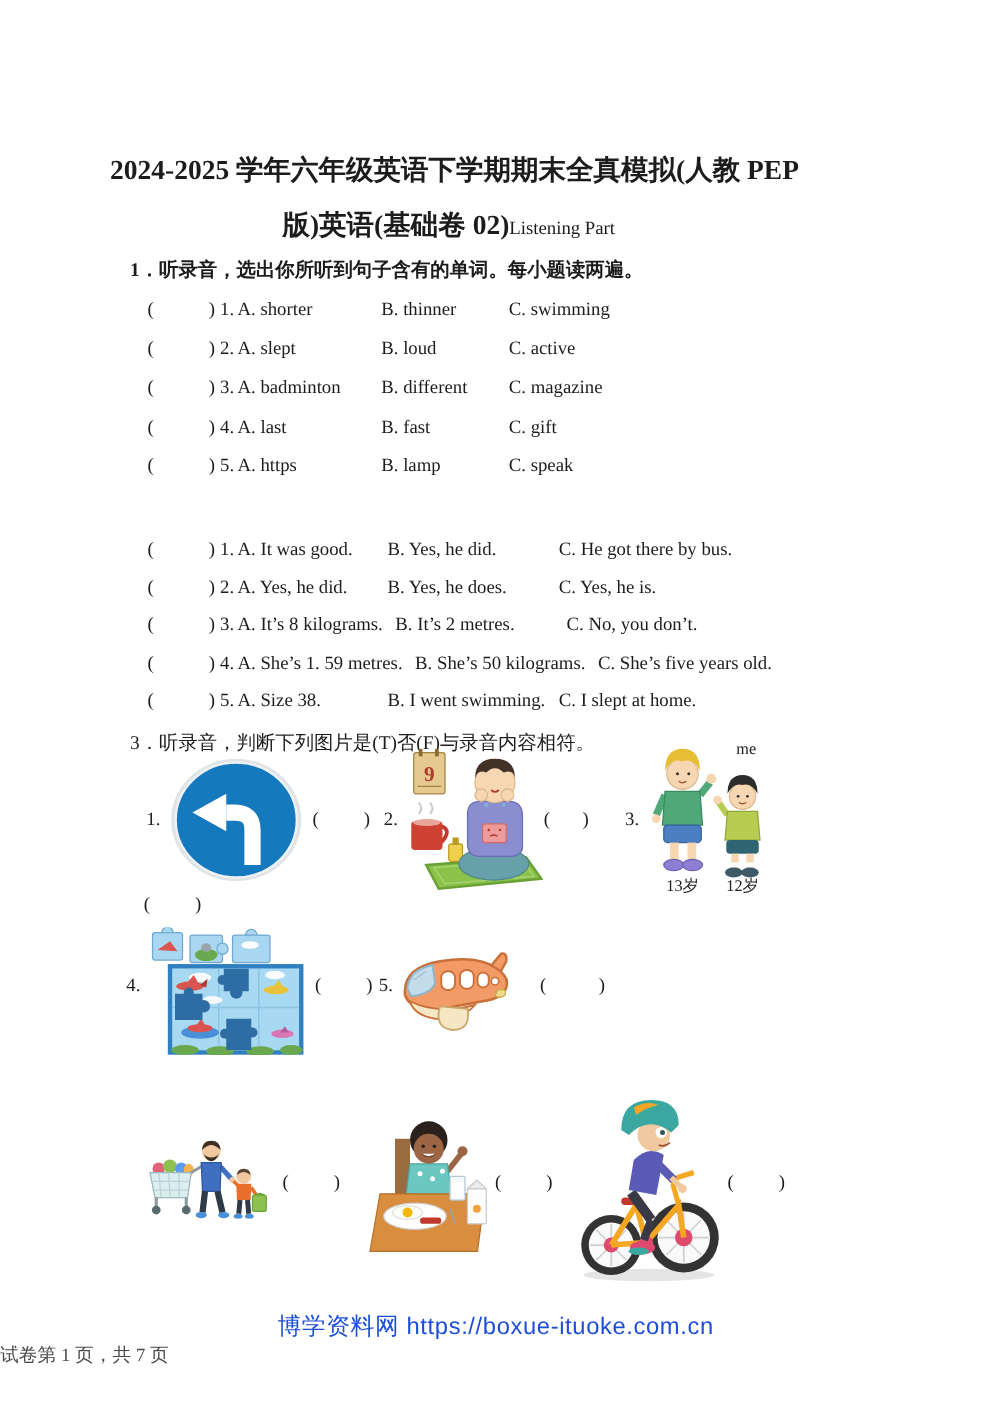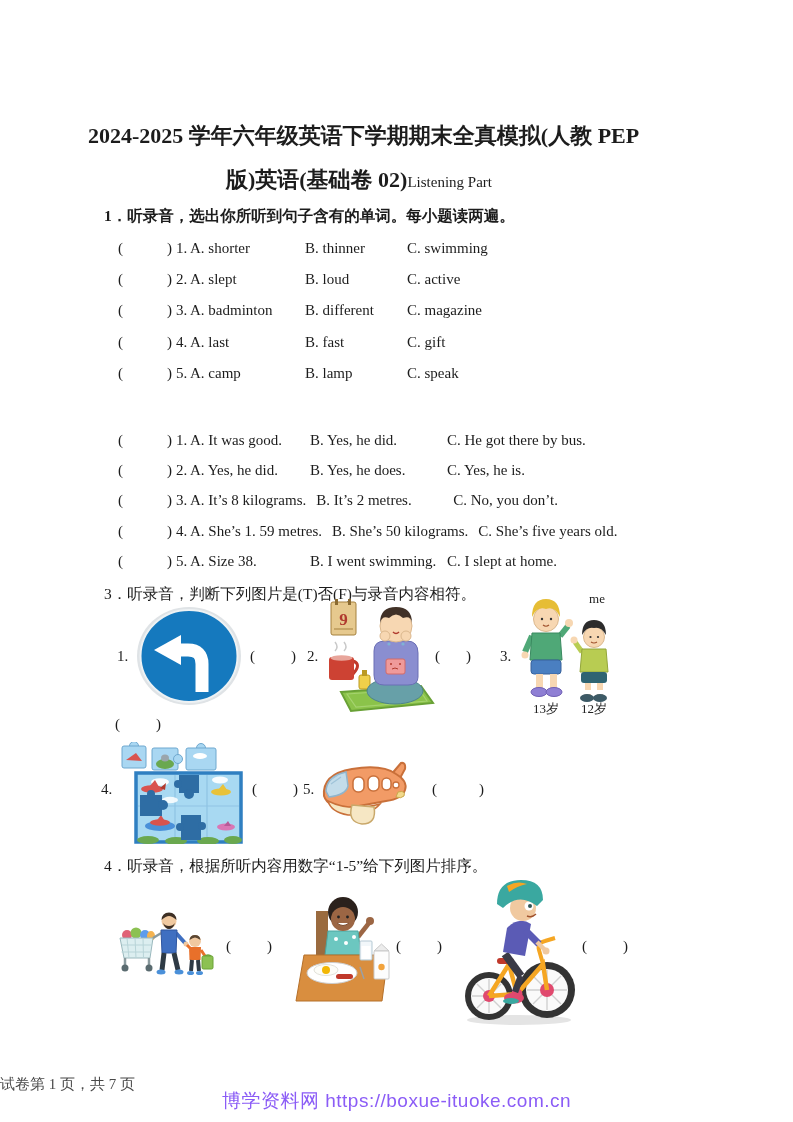--- a/index.html
+++ b/index.html
@@ -20,23 +20,23 @@
   .qn{display:inline-block;width:14px;margin-left:4px;}
   .opt{display:inline-block;}
   .s1 .qa{min-width:105px;margin-right:10px;}
   .s1 .qb{min-width:92px;margin-right:10px;}
   .s2 .qa{min-width:110px;margin-right:10px;}
   .s2 .qb{min-width:127px;margin-right:10px;}
   
   .plabel{position:absolute;font-size:15px;}
   .pbr{position:absolute;display:flex;justify-content:space-between;width:46px;font-size:15px;}
   
-  .watermark{position:absolute;top:1088px;left:0;width:100%;text-align:center;
+  .watermark{position:absolute;top:1048px;left:0;width:100%;text-align:center;
              font-family:"Liberation Sans","DejaVu Sans",sans-serif;
-             font-size:19px;color:#8b5cf6;letter-spacing:.5px;}
+             font-size:19px;color:#1d4ed8;letter-spacing:.5px;}
   .pageinfo{position:absolute;top:1075px;left:0;width:100%;text-align:left;
             font-size:15px;color:#4a4a4a;}
   svg{position:absolute;display:block;}
   .svgtxt{font-family:"Liberation Serif","DejaVu Serif",serif;}
 </style>
 </head>
 <body>
 
 <div class="page">
 
@@ -84,21 +84,21 @@
     <span class="opt qa">A. last</span>
     <span class="opt qb">B. fast</span>
     <span class="opt qc">C. gift</span>
   </div>
   <div class="orow s1" style="top:365px;">
     <span class="br">
         <span>(</span>
         <span>)</span>
       </span>
     <span class="qn">5.</span>
-    <span class="opt qa">A. camp</span>
+    <span class="opt qa">A. https</span>
     <span class="opt qb">B. lamp</span>
     <span class="opt qc">C. speak</span>
   </div>
 
 
   <div class="orow s2" style="top:432px;">
     <span class="br">
         <span>(</span>
         <span>)</span>
       </span>
@@ -314,21 +314,20 @@
     <circle cx="78" cy="29" r="3" fill="#ffffff" stroke="#c9703a" stroke-width="1.3"></circle>
     <path d="M80 36 Q88 34 86 40 Q83 43 78 41 Z" fill="#f2d98c" stroke="#c9a84a"></path>
     <path d="M34 49 Q29 66 44 68 Q59 68 56 51 Z" fill="#f6e7c4" stroke="#c9a86a" stroke-width="1.5"></path>
   </svg>
 
   <span class="pbr" style="left:432px;top:781px;width:52px;">
       <span>(</span>
       <span>)</span>
     </span>
 
-  <div class="shead" style="top:856px;">4．听录音，根据所听内容用数字“1-5”给下列图片排序。</div>
 
   <svg style="left:117px;top:908px;" width="106" height="78" viewBox="0 0 106 78">
     <circle cx="10" cy="27" r="5" fill="#e06377"></circle>
       <circle cx="19" cy="25" r="5.5" fill="#8cc152"></circle>
     <circle cx="28" cy="27" r="5" fill="#5d9cec"></circle>
       <ellipse cx="34" cy="28" rx="4" ry="5" fill="#f4b350"></ellipse>
     <path d="M3 30 L36 30 L33 50 L7 50 Z" fill="#dceef0" stroke="#9ab8bd"></path>
     <path d="M10 30 L12 50 M18 30 L19 50 M26 30 L26.5 50 M5 37 L34 37 M4.5 44 L33.5 44" stroke="#b8d4d8" stroke-width="1"></path>
     <path d="M8 50 L8 58 M32 50 L32 58 M36 30 L46 24" stroke="#8a9a9e" stroke-width="2.5" fill="none"></path>
     <circle cx="8" cy="60" r="3.5" fill="#5a6b70"></circle>

